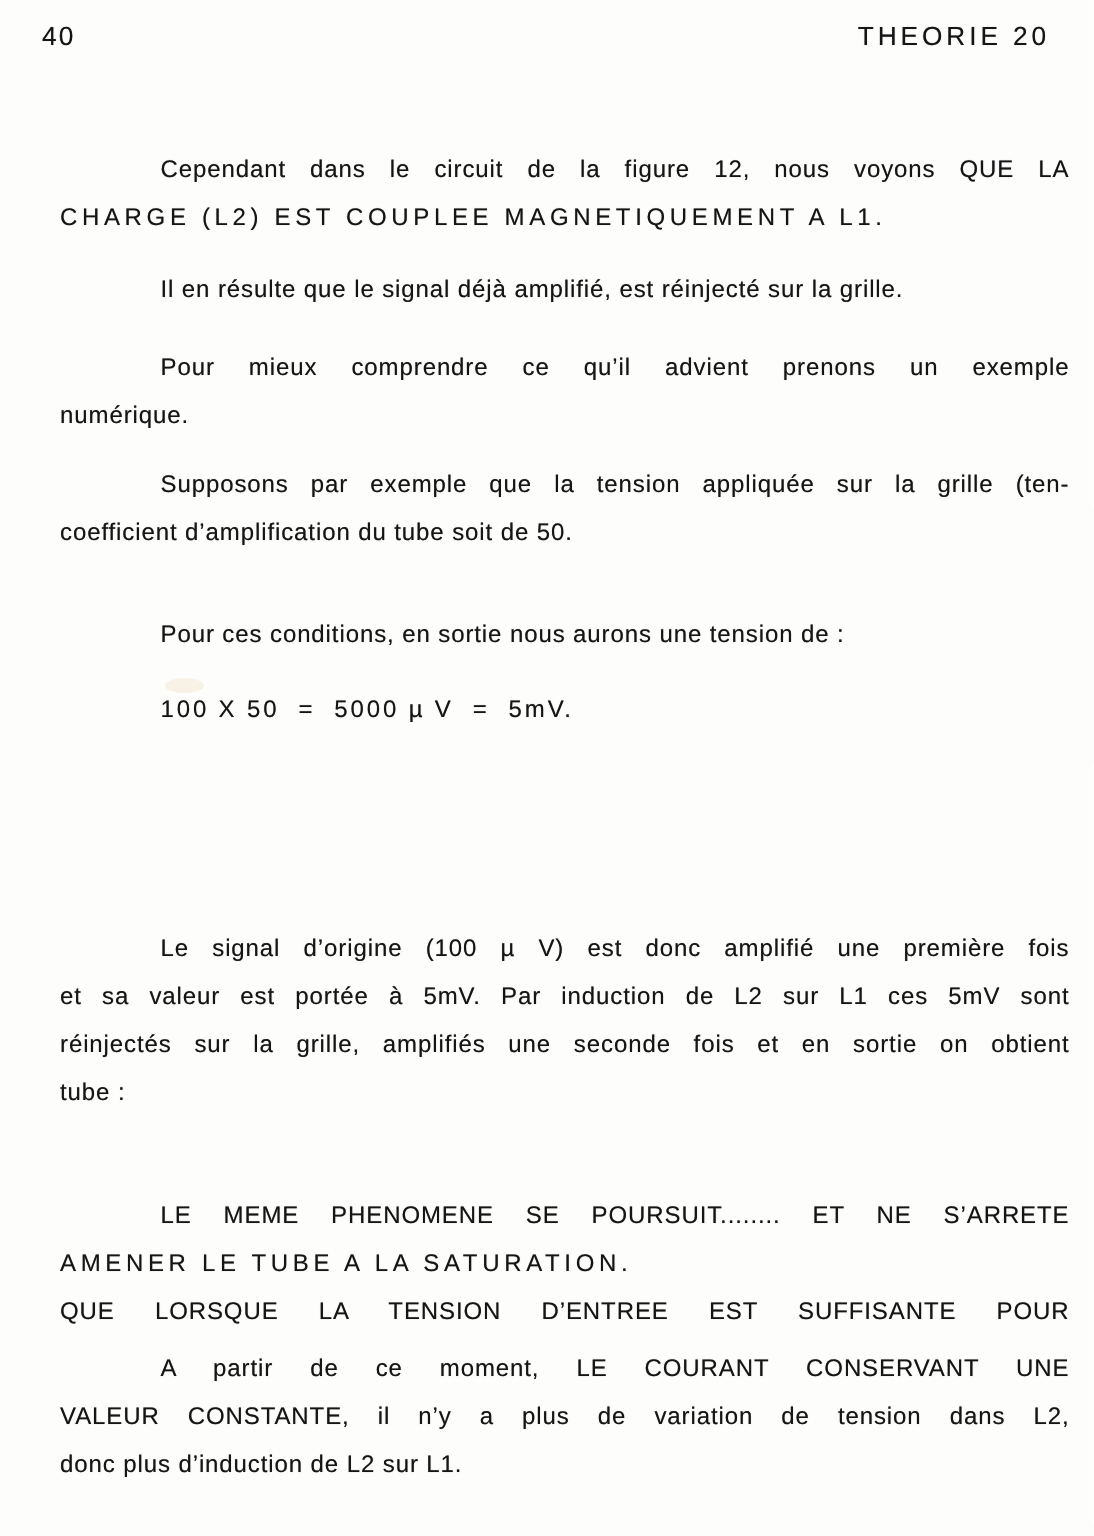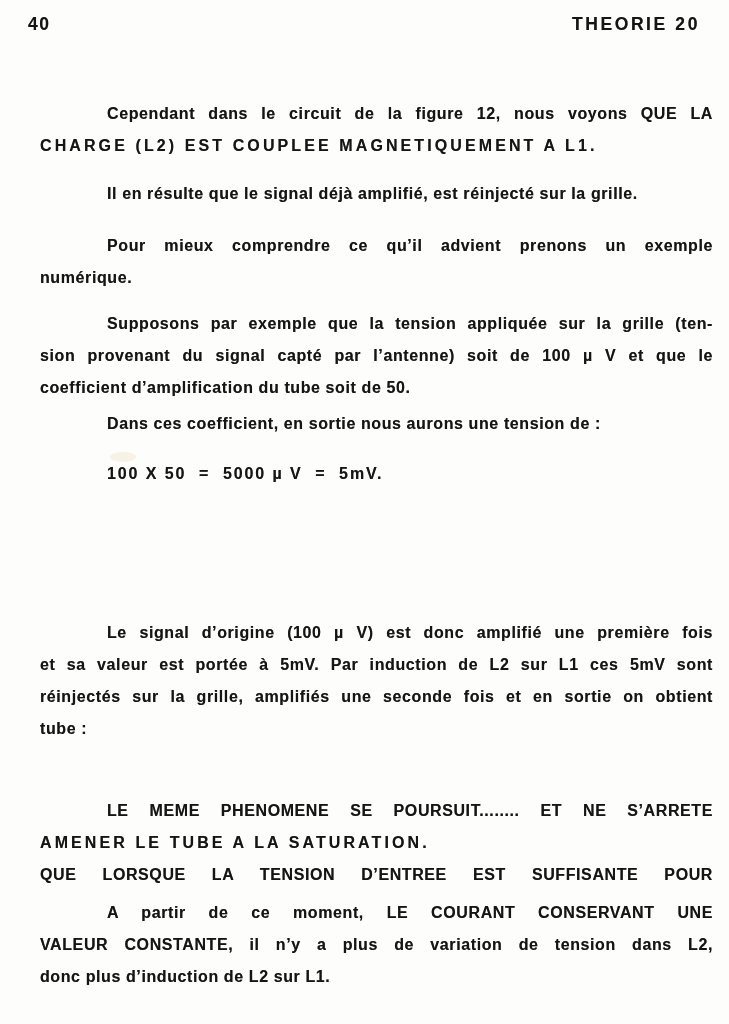--- a/index.html
+++ b/index.html
@@ -7,21 +7,21 @@
     padding: 0;
     background: #ffffff;
   }
   .page {
     position: relative;
     width: 729px;
     height: 1024px;
     background: #fdfdfc;
     overflow: hidden;
     font-family: "Liberation Sans", "DejaVu Sans", sans-serif;
-    font-weight: bold;
+    font-weight: normal;
     color: #151515;
     -webkit-font-smoothing: antialiased;
   }
   .page * { text-shadow: 0 0 0.5px rgba(25,25,25,0.55); }
 
   .hdr {
     position: absolute;
     top: 14px;
     left: 28px;
     right: 29px;
@@ -92,26 +92,25 @@
     <span class="ln ind">Il en résulte que le signal déjà amplifié, est réinjecté sur la grille.</span>
   </div>
 
   <div class="para p3">
     <span class="ln j ind">Pour mieux comprendre ce qu’il advient prenons un exemple</span>
     <span class="ln">numérique.</span>
   </div>
 
   <div class="para p4">
     <span class="ln j ind">Supposons par exemple que la tension appliquée sur la grille (ten-</span>
-    <span class="ln j">sion provenant du signal capté par l’antenne) soit de 100 µ V et que le</span>
     <span class="ln">coefficient d’amplification du tube soit de 50.</span>
   </div>
 
   <div class="para p5">
-    <span class="ln ind">Dans ces coefficient, en sortie nous aurons une tension de :</span>
+    <span class="ln ind">Pour ces conditions, en sortie nous aurons une tension de :</span>
   </div>
 
   <div class="smudge"></div>
 
   <div class="para f1">
     <span class="ln formula ind">100 X 50  =  5000 µ V  =  5mV.</span>
   </div>
 
 
   <div class="para p7">

